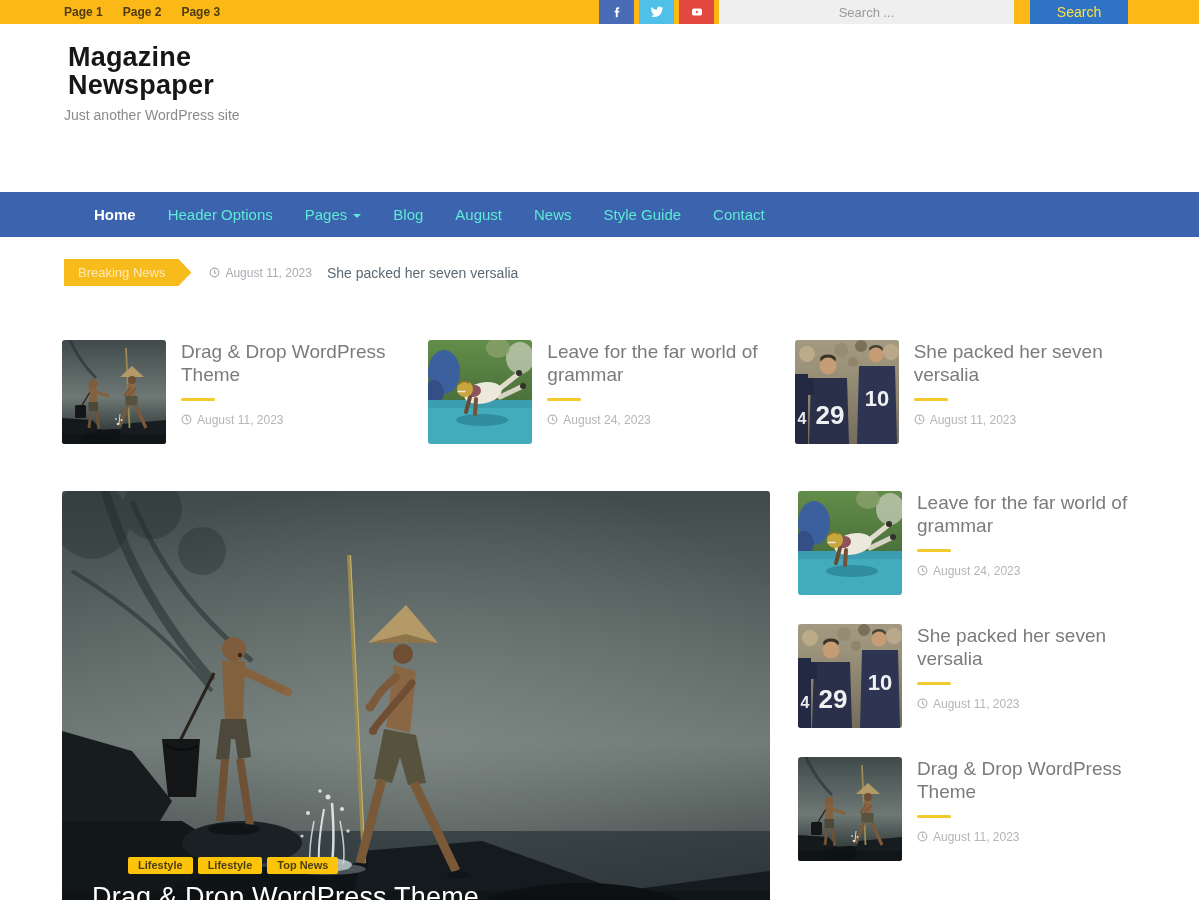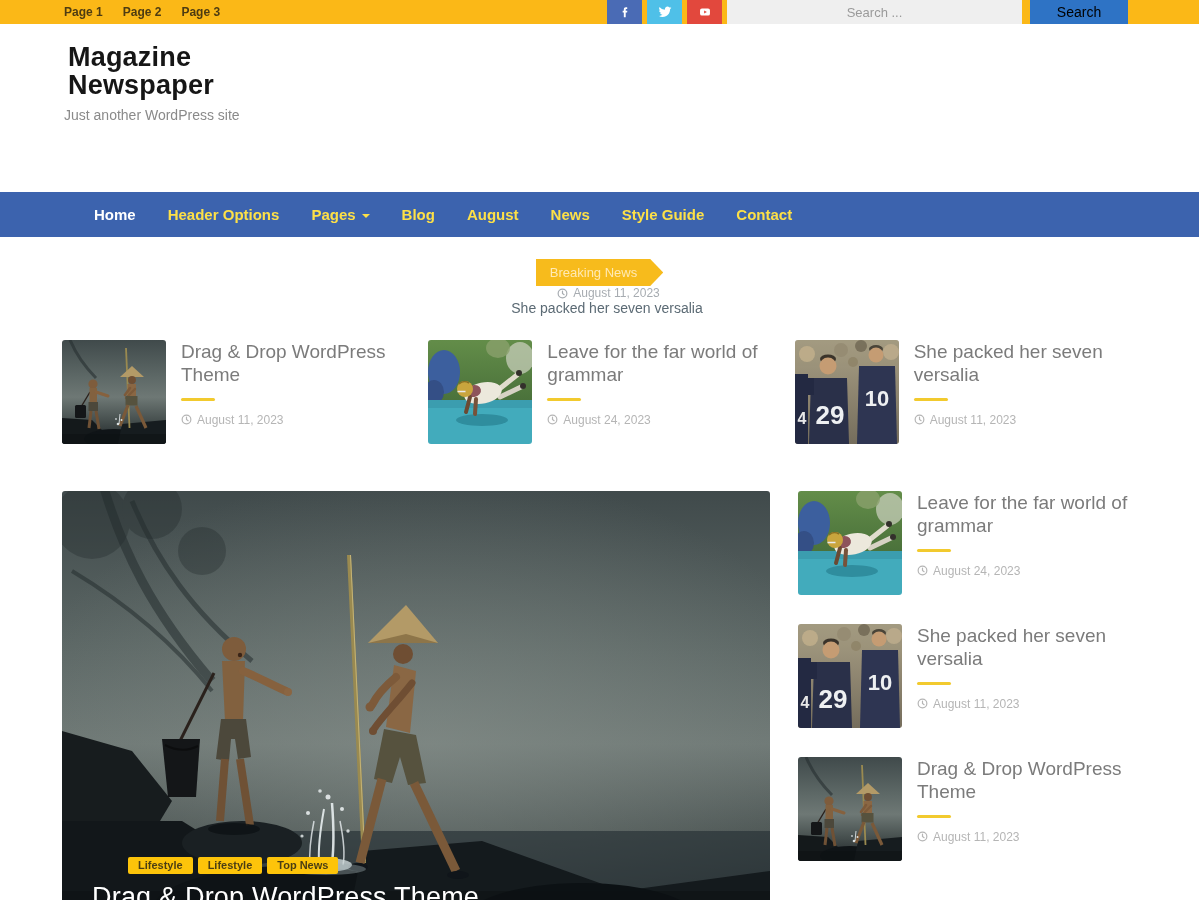--- a/index.html
+++ b/index.html
@@ -19,39 +19,39 @@
   .social-link svg { width:14px; height:14px; }
   .social-facebook { background:#4a6bb5; color:#fff; }
   .social-twitter { background:#4fc0e8; color:#fff; }
   .social-youtube { background:#e2483d; color:#fff; }
   .search-input {
     width:295px; border:0; background:#efefef; padding:0 13px;
     font-size:13px; color:#666; outline:none; font-family:inherit;text-align:center;
   }
   .search-input::placeholder { color:#9a9a9a; }
   .search-btn {
-    width:98px; margin-left:8px; border:0; background:#2e73c5; color:#000000;
+    width:98px; margin-left:16px; border:0; background:#2e73c5; color:#fde047;
     font-size:14px; cursor:pointer; font-family:inherit;
   }
 
   
   .site-header { height:124px; padding:15px 0 0 64px; background:#fff; }
   .site-title { margin:4px; font-size:27px; line-height:1.05; color:#161616; font-weight:bold; width:210px; letter-spacing:.2px; }
   .site-tagline { margin-top:7px; font-size:14px; color:#8a8a8a; }
 
   
   .main-nav { height:45px; background:#3c63ae;margin-top:44px; }
   .main-nav ul { list-style:none; margin:0; padding:0 0 0 78px; display:flex; }
-  .main-nav a { display:block; line-height:45px; padding:0 16px; font-size:15px; color:#fde047;font-weight:bold; }
+  .main-nav a { display:block; line-height:45px; padding:0 16px; font-size:15px; color:#5eead4; }
   .main-nav a.active { color:#ffffff; font-weight:bold; }
   .caret { display:inline-block; margin-left:6px; vertical-align:middle; width:0; height:0;
     border-top:4px solid currentColor; border-left:4px solid transparent; border-right:4px solid transparent; }
 
   
-  .ticker { margin:22px 64px 0; display:flex; align-items:center; height:27px;flex-direction:column; }
+  .ticker { margin:22px 64px 0; display:flex; align-items:center; height:27px; }
   .ticker-badge {
     background:#f7bb1c; color:#ffe9b4; font-size:13px; line-height:27px;
     padding:0 26px 0 14px; position:relative; flex:none;
     clip-path:polygon(0 0, calc(100% - 13px) 0, 100% 50%, calc(100% - 13px) 100%, 0 100%);
   }
   .ticker-date { margin-left:18px; display:flex; align-items:center; gap:5px; color:#a7acb1; font-size:12px; }
   .ticker-date svg { width:11px; height:11px; }
   .ticker-headline { margin-left:15px; color:#5b6a74; font-size:14px; }
 
   

